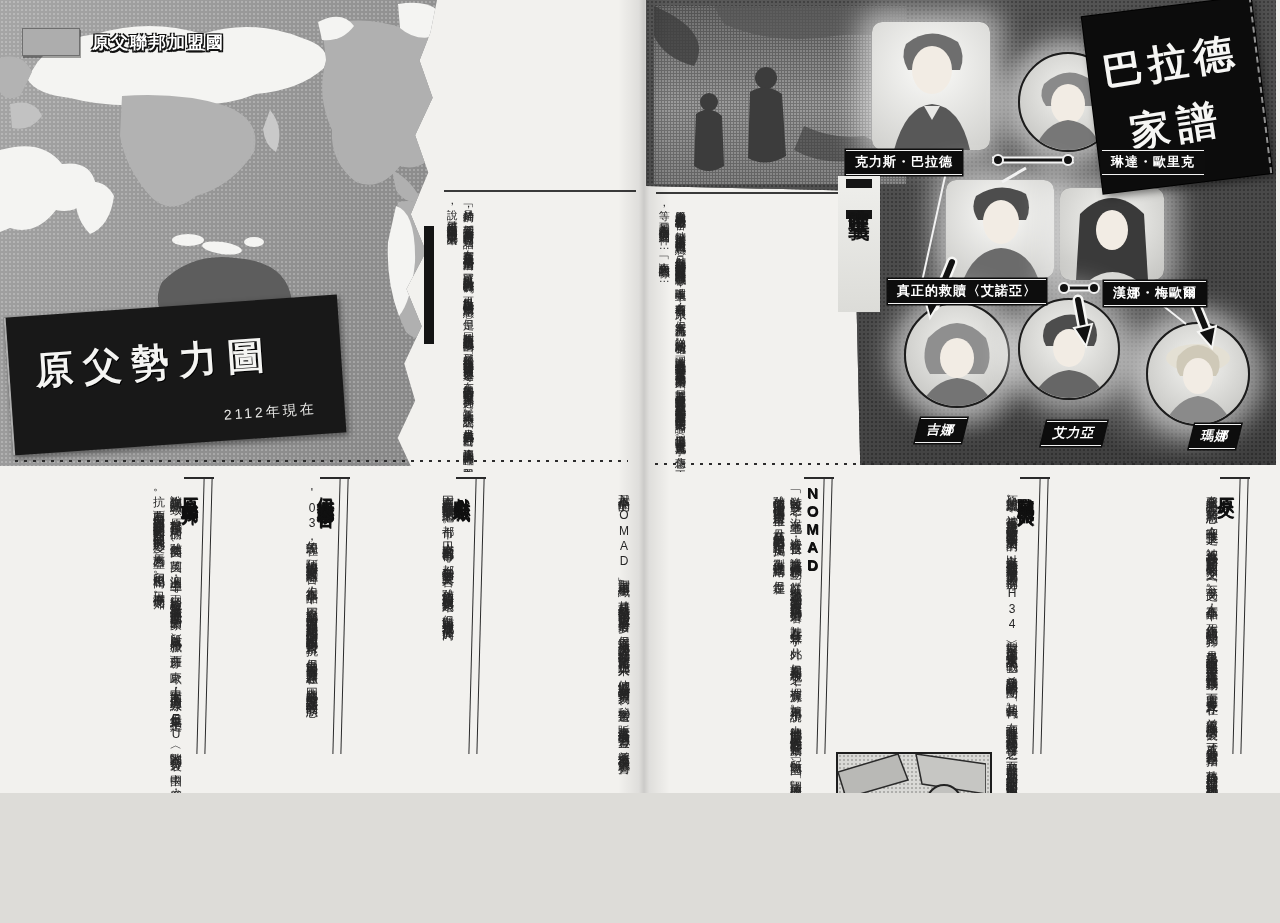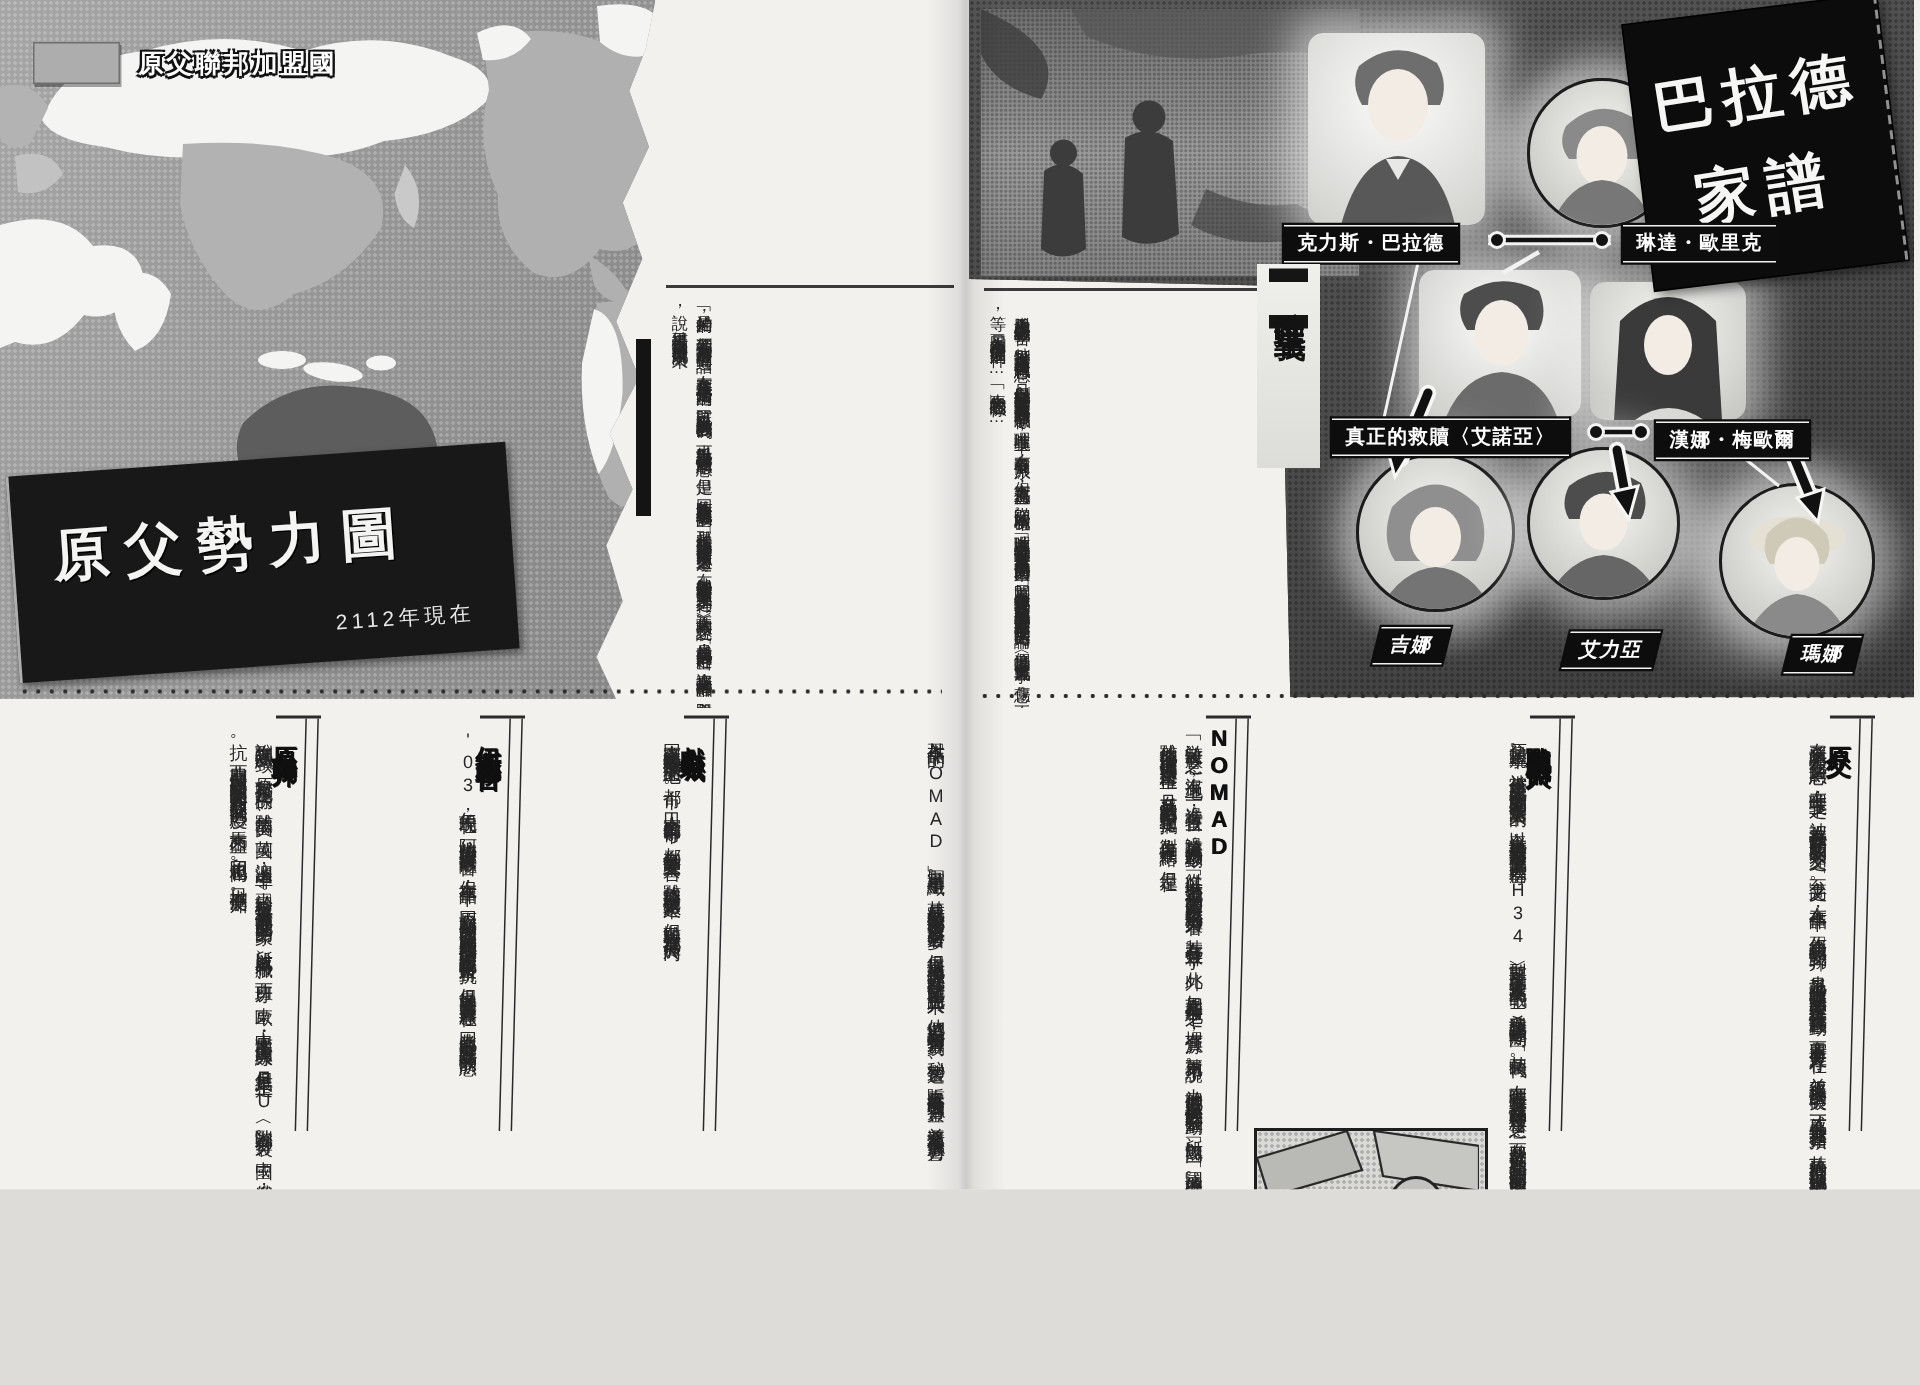--- a/index.html
+++ b/index.html
@@ -362,22 +362,22 @@
           <path d="M432,300 L438,332" stroke="#111" stroke-width="6" stroke-linecap="round"></path>
           <path d="M446,324 L440,346 L428,328 Z" fill="#111" stroke="#f6f6f4" stroke-width="2"></path>
         </g>
         <g>
           <path d="M548,300 L562,334" stroke="#f6f6f4" stroke-width="11" stroke-linecap="round"></path>
           <path d="M548,300 L562,334" stroke="#111" stroke-width="6" stroke-linecap="round"></path>
           <path d="M570,326 L566,348 L552,332 Z" fill="#111" stroke="#f6f6f4" stroke-width="2"></path>
         </g>
       </svg>
 
-      <div class="name-tag" style="left:210px; top:150px;">克力斯・巴拉德</div>
-      <div class="name-tag" style="left:436px; top:150px;">琳達・歐里克</div>
+      <div class="name-tag" style="left:200px; top:150px;">克力斯・巴拉德</div>
+      <div class="name-tag" style="left:456px; top:150px;">琳達・歐里克</div>
       <div class="name-tag" style="left:242px; top:279px;">真正的救贖〈艾諾亞〉</div>
       <div class="name-tag" style="left:458px; top:281px;">漢娜・梅歐爾</div>
       <div class="name-tag skew" style="left:272px; top:418px;">吉娜</div>
       <div class="name-tag skew" style="left:398px; top:421px;">艾力亞</div>
       <div class="name-tag skew" style="left:546px; top:424px;">瑪娜</div>
     </div>
 
     <div id="side-label">
       <div class="bar"></div>
       <div class="sl">唯理主義</div>

